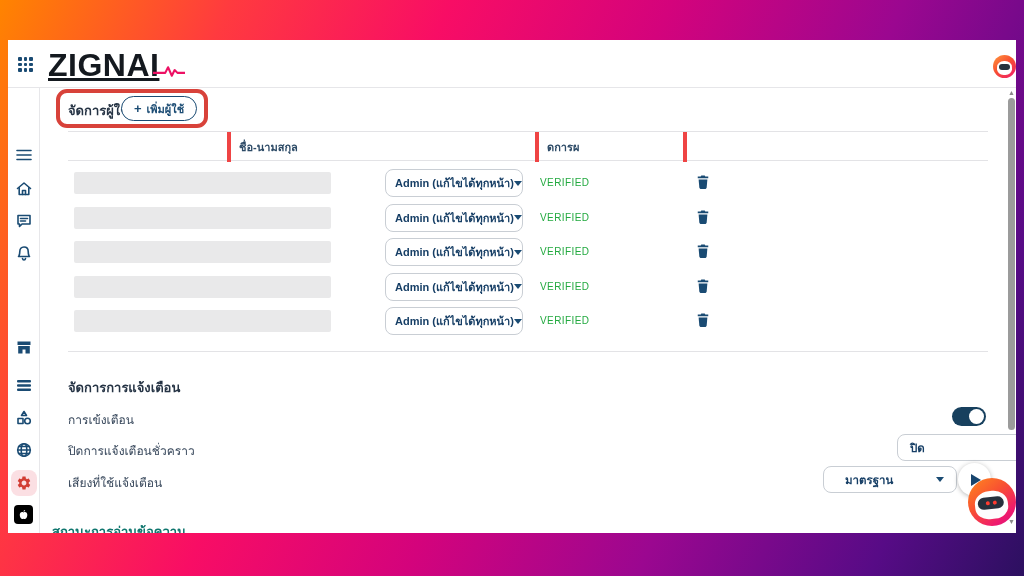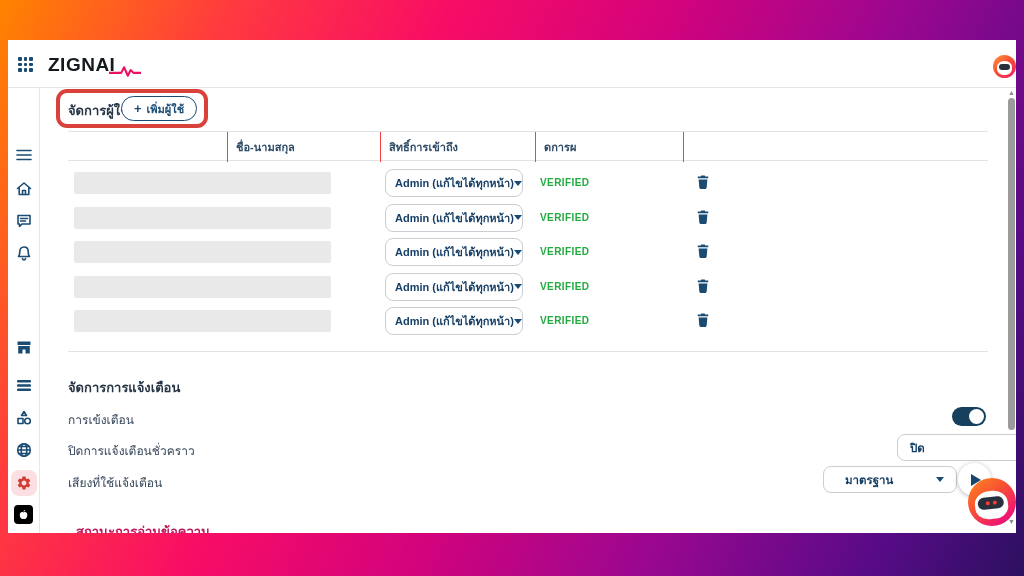--- a/index.html
+++ b/index.html
@@ -13,21 +13,21 @@
   .app {
     position:absolute; left:8px; top:40px; width:1008px; height:493px;
     background:#ffffff; overflow:hidden;
   }
 
   
   .topbar { position:absolute; left:0; top:0; width:1008px; height:48px; background:#fff; border-bottom:1px solid #e6e6e9; z-index:5; }
   .apps-grid { position:absolute; left:10px; top:17px; width:15px; height:15px; display:grid; grid-template-columns:repeat(3,1fr); gap:2px; cursor:pointer; }
   .apps-grid i { background:#1a4b73; border-radius:1px; }
   .logo { position:absolute; left:40px; top:10px; height:30px; display:flex; align-items:center; }
-  .logo-text { font-size:19px; font-weight:700; color:#14191f; letter-spacing:.5px; }
+  .logo-text { font-size:32px; font-weight:700; color:#14191f; letter-spacing:.5px;text-decoration:underline; }
   .logo-pulse { margin-left:-6px; margin-top:12px; }
   .avatar { position:absolute; left:985px; top:15px; width:23px; height:23px; border-radius:50%;
     background:linear-gradient(140deg,#ff9a3d 0%,#f85032 45%,#ef1a6e 100%); cursor:pointer; }
   .avatar .mini-head { position:absolute; left:16%; top:26%; width:68%; height:60%; background:#fff; border-radius:45% 45% 42% 42%; }
   .avatar .mini-visor { position:absolute; left:12%; top:22%; width:76%; height:44%; background:#27303c; border-radius:4px; }
 
   
   .sidebar { position:absolute; left:0; top:48px; width:32px; height:445px; background:#fff; border-right:1px solid #e7e7ea; z-index:4; }
   .side-ic { position:absolute; left:0; width:32px; display:flex; justify-content:center; cursor:pointer; }
   .side-ic svg { display:block; }
@@ -41,47 +41,47 @@
     border:1px solid #1a4b73; border-radius:13px; background:#fff; cursor:pointer; }
   .add-user-btn .plus { font-size:13px; font-weight:700; color:#1a4b73; line-height:1; }
   .add-user-btn .lbl { font-size:11px; font-weight:700; color:#1a4b73; }
   .annotation { position:absolute; left:48px; top:49px; width:152px; height:39px; border:4px solid #d8423a; border-radius:11px; z-index:6; pointer-events:none; }
 
   
   .table { position:absolute; left:60px; top:91px; width:920px; }
   .thead { position:relative; height:30px; border-top:1px solid #e3e3e6; border-bottom:1px solid #e3e3e6; }
   .th { position:absolute; top:0; height:30px; display:flex; align-items:center; padding-left:8px;
     font-size:11px; font-weight:700; color:#2c4a66; }
-  .th.d { border-left:1px solid #ef4444;text-align:center; }
+  .th.d { border-left:4px solid #ef4444;text-align:center; }
   .rows { position:absolute; left:0; top:35px; width:920px; }
   .trow { position:relative; height:34.5px; }
   .redacted { position:absolute; left:6px; top:6px; width:257px; height:22px; background:#e9e9ea; border-radius:2px; }
   .role-select { position:absolute; left:317px; top:3px; width:138px; height:28px; background:#fff;
     border:1px solid #c9ced4; border-radius:8px; display:flex; align-items:center; padding:0 9px; cursor:pointer; }
   .role-text { flex:1; font-size:11px; font-weight:700; color:#173f66; white-space:nowrap; }
   .caret { width:0; height:0; border-left:4px solid transparent; border-right:4px solid transparent; border-top:5px solid #1a4b73; }
-  .verified { position:absolute; left:472px; top:11px; font-size:10px; font-weight:700; letter-spacing:.4px; color:#22a93f; }
+  .verified { position:absolute; left:472px; top:11px; font-size:10px; font-weight:400; letter-spacing:.4px; color:#22a93f; }
   .trash { position:absolute; left:628px; top:8px; cursor:pointer; }
   .table-divider { position:absolute; left:60px; top:311px; width:920px; height:1px; background:#e3e3e6; }
 
   
   .notif-title { position:absolute; left:60px; top:337px; font-size:13px; font-weight:700; color:#263445; }
   .notif-label { position:absolute; left:60px; font-size:12px; color:#36465a; }
   .toggle { position:absolute; left:944px; top:367px; width:34px; height:19px; border-radius:10px; background:#17405e; cursor:pointer; }
   .toggle .knob { position:absolute; right:2px; top:2px; width:15px; height:15px; border-radius:50%; background:#fff; }
   .select { position:absolute; background:#fff; border:1px solid #c9ced4; border-radius:8px; height:27px;
     display:flex; align-items:center; padding:0 12px; cursor:pointer; }
   .select .val { flex:1; font-size:11.5px; font-weight:700; color:#173f66; }
   .sel-mute { left:847px; top:394px; width:157px;margin-left:42px; }
   .sel-sound { left:815px; top:426px; width:134px;padding-left:21px; }
   .play-btn { position:absolute; left:950px; top:423px; width:33px; height:33px; border-radius:50%; background:#fff;
     box-shadow:0 1px 5px rgba(0,0,0,.28); display:flex; align-items:center; justify-content:center; cursor:pointer; z-index:3; }
   .play-tri { width:0; height:0; border-top:6px solid transparent; border-bottom:6px solid transparent; border-left:10px solid #17456e; margin-left:3px; }
 
-  .cutoff-title { position:absolute; left:68px; top:481px; font-size:13px; font-weight:700; color:#be185d; }
+  .cutoff-title { position:absolute; left:44px; top:481px; font-size:13px; font-weight:700; color:#0f766e; }
 
   
   .scroll-up { position:absolute; left:999px; top:49px; width:9px; font-size:7px; color:#8a8a8a; text-align:center; line-height:8px; cursor:pointer; }
   .scroll-down { position:absolute; left:999px; top:478px; width:9px; font-size:7px; color:#8a8a8a; text-align:center; line-height:8px; cursor:pointer; }
   .scroll-thumb { position:absolute; left:1000px; top:58px; width:7px; height:332px; background:#9b9b9b; border-radius:4px; cursor:pointer; }
 
   
   .mascot { position:absolute; left:960px; top:438px; width:48px; height:48px; border-radius:50%;
     background:linear-gradient(140deg,#ff8a1e 0%,#f85032 42%,#ef1a6e 78%,#d4147e 100%); cursor:pointer; z-index:7; }
   .mascot-head { position:absolute; left:15%; top:27%; width:68%; height:58%; background:#fdfdfd; border-radius:45% 45% 42% 42%; transform:rotate(-6deg); }
@@ -212,21 +212,20 @@
     <div class="page-title">จัดการผู้ใช้</div>
     <div class="add-user-btn">
       <span class="plus">+</span>
       <span class="lbl">เพิ่มผู้ใช้</span>
     </div>
     <div class="annotation"></div>
 
     <div class="table">
       <div class="thead">
         <div class="th d" style="left:159px;width:153px">ชื่อ-นามสกุล</div>
-        <div class="th d" style="left:312px;width:155px">สิทธิ์การเข้าถึง</div>
         <div class="th d" style="left:467px;width:148px">ดการผ</div>
         <div class="th d" style="left:615px;width:305px"></div>
       </div>
       <div class="rows">
 
         <div class="trow">
           <div class="redacted"></div>
           <div class="role-select">
             <span class="role-text">Admin (แก้ไขได้ทุกหน้า)</span>
             <span class="caret"></span>

